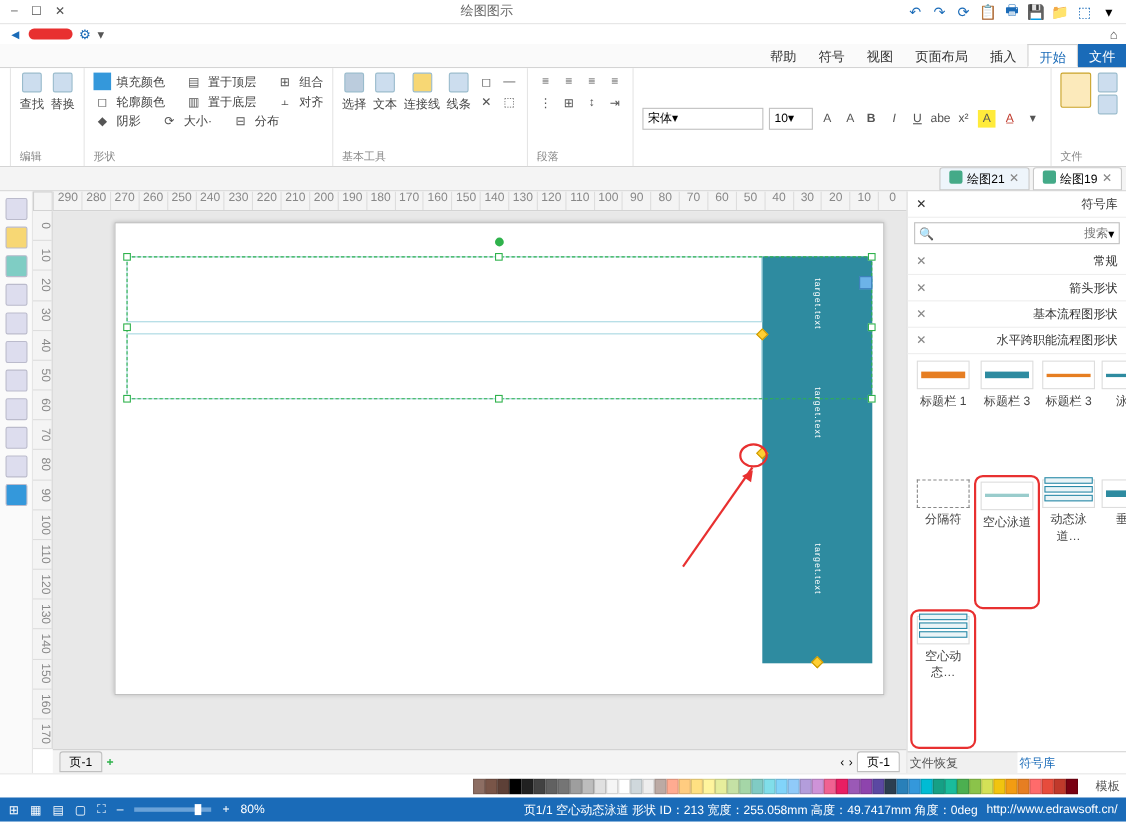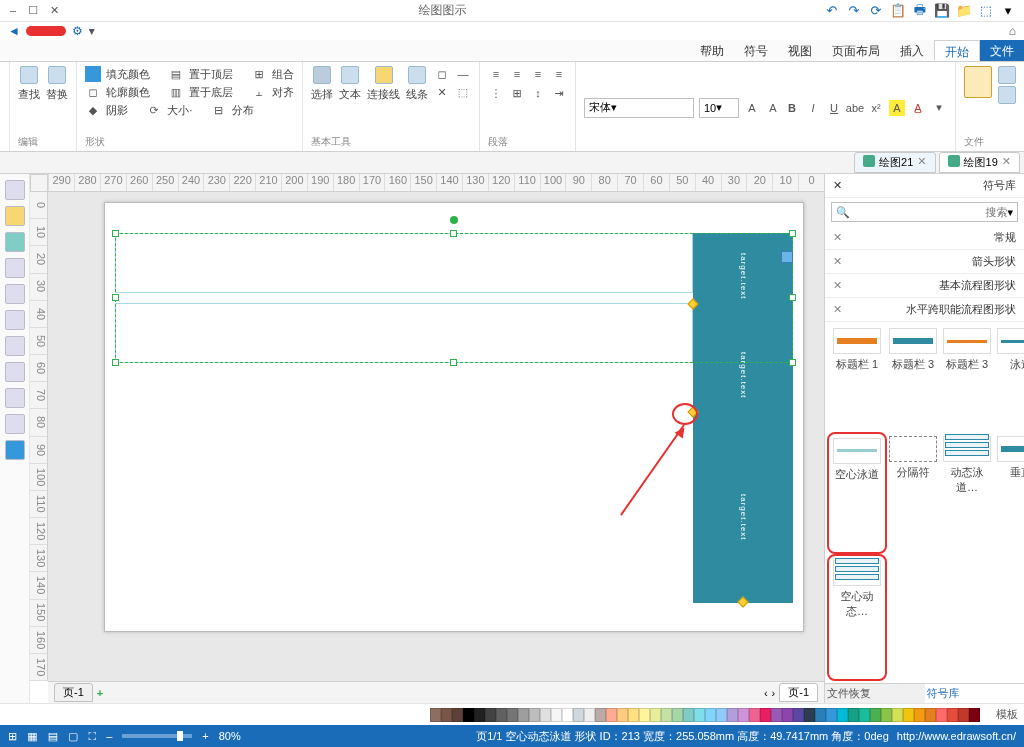--- a/index.html
+++ b/index.html
@@ -336,29 +336,29 @@
             <div class="bar1" style="background: rgb(230, 126, 34); height: 3px;"></div>
           </div>
           <span>标题栏 3</span>
         </div>
         <div class="scell">
           <div class="thumb">
             <div class="bar1" style="background: rgb(46, 139, 160); height: 3px;"></div>
           </div>
           <span>泳道</span>
         </div>
-        <div class="scell highlight">
-          <div class="thumb">
-            <div class="bar1" style="background: rgb(153, 204, 204); height: 3px;"></div>
-          </div>
-          <span>空心泳道</span>
-        </div>
         <div class="scell">
           <div class="thumb" style="border: 1px dashed rgb(136, 136, 136);"></div>
           <span>分隔符</span>
+        </div>
+        <div class="scell highlight">
+          <div class="thumb">
+            <div class="bar1" style="background: rgb(153, 204, 204); height: 3px;"></div>
+          </div>
+          <span>空心泳道</span>
         </div>
         <div class="scell">
           <div class="thumb">
             <div class="listthumb">
               <div></div>
               <div></div>
               <div></div>
             </div>
           </div>
           <span>动态泳道…</span>

